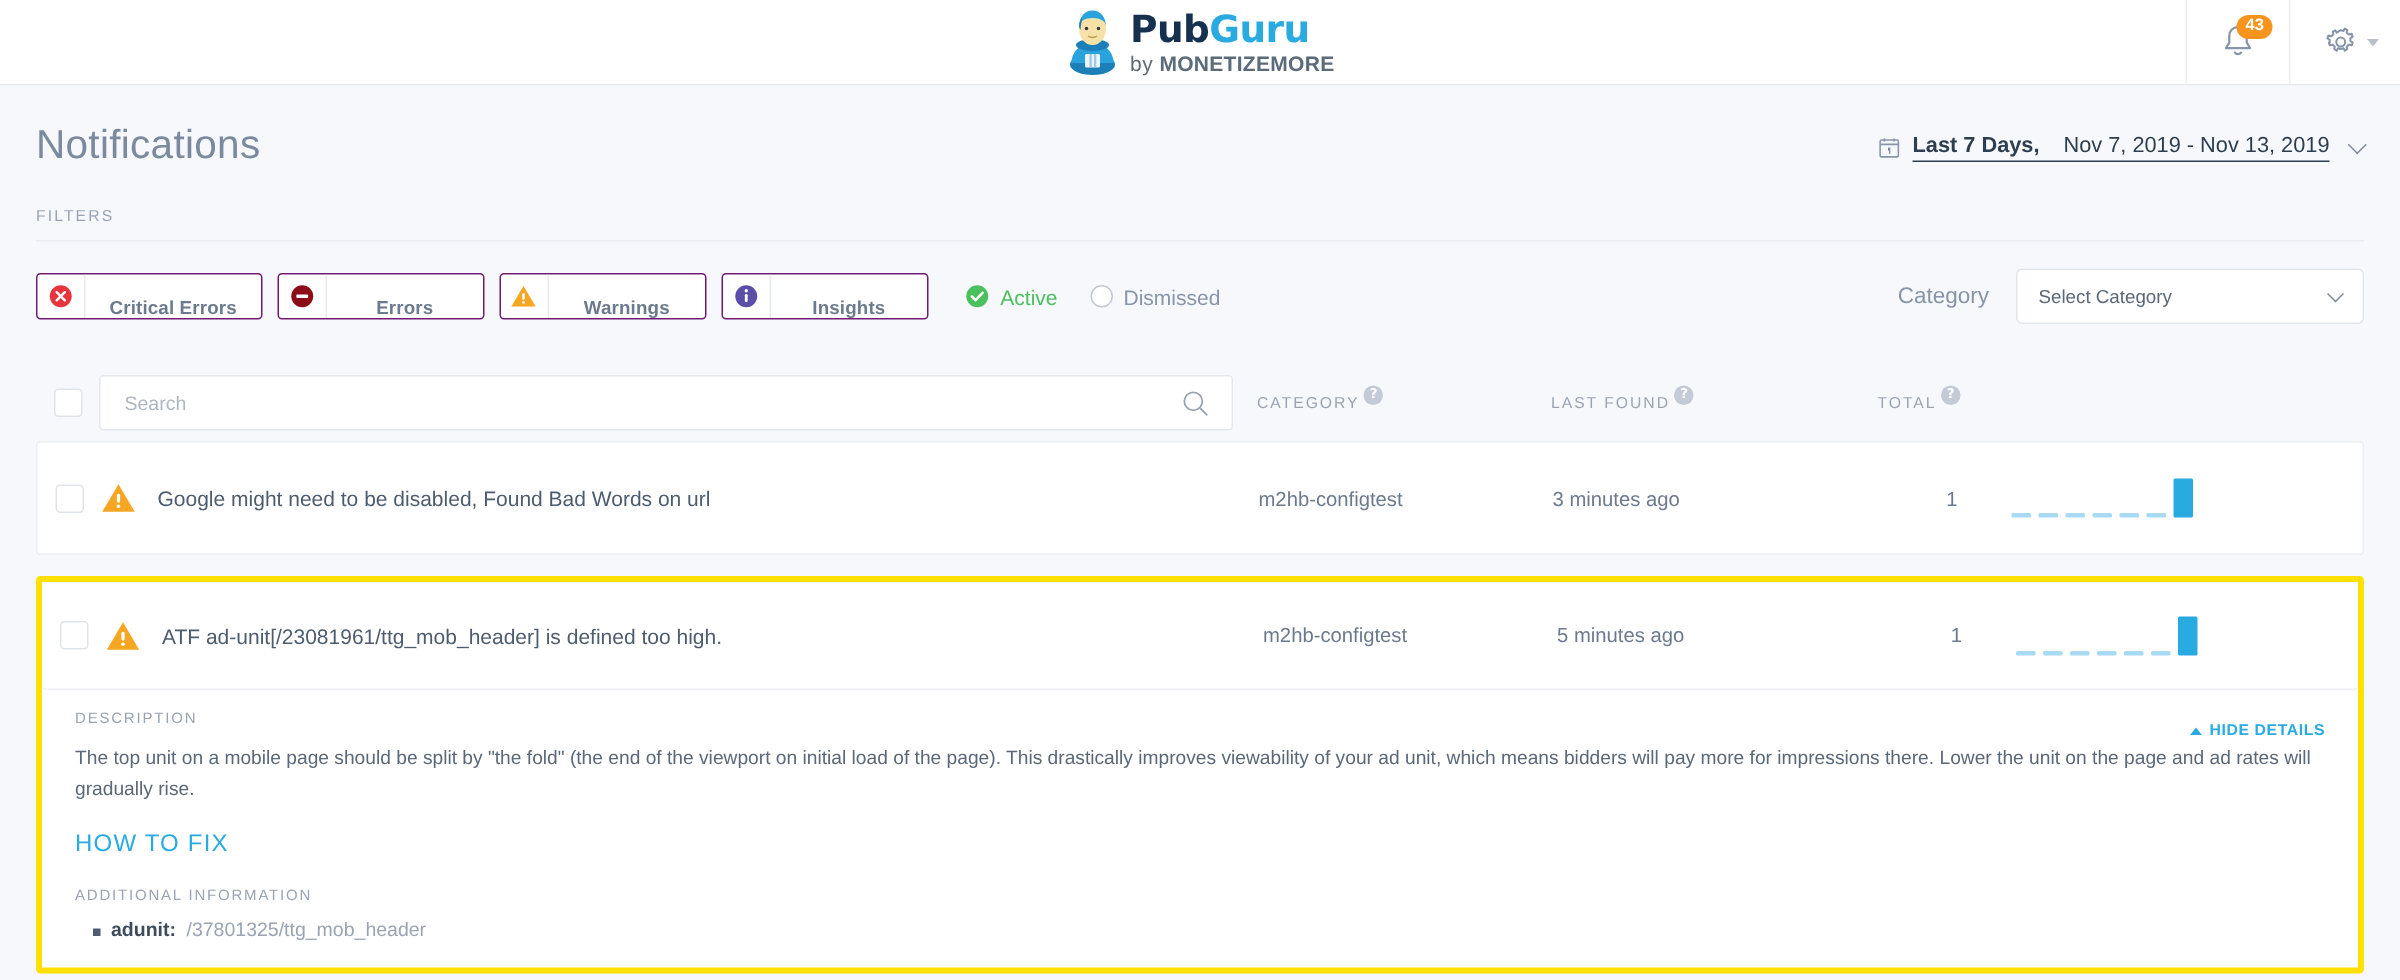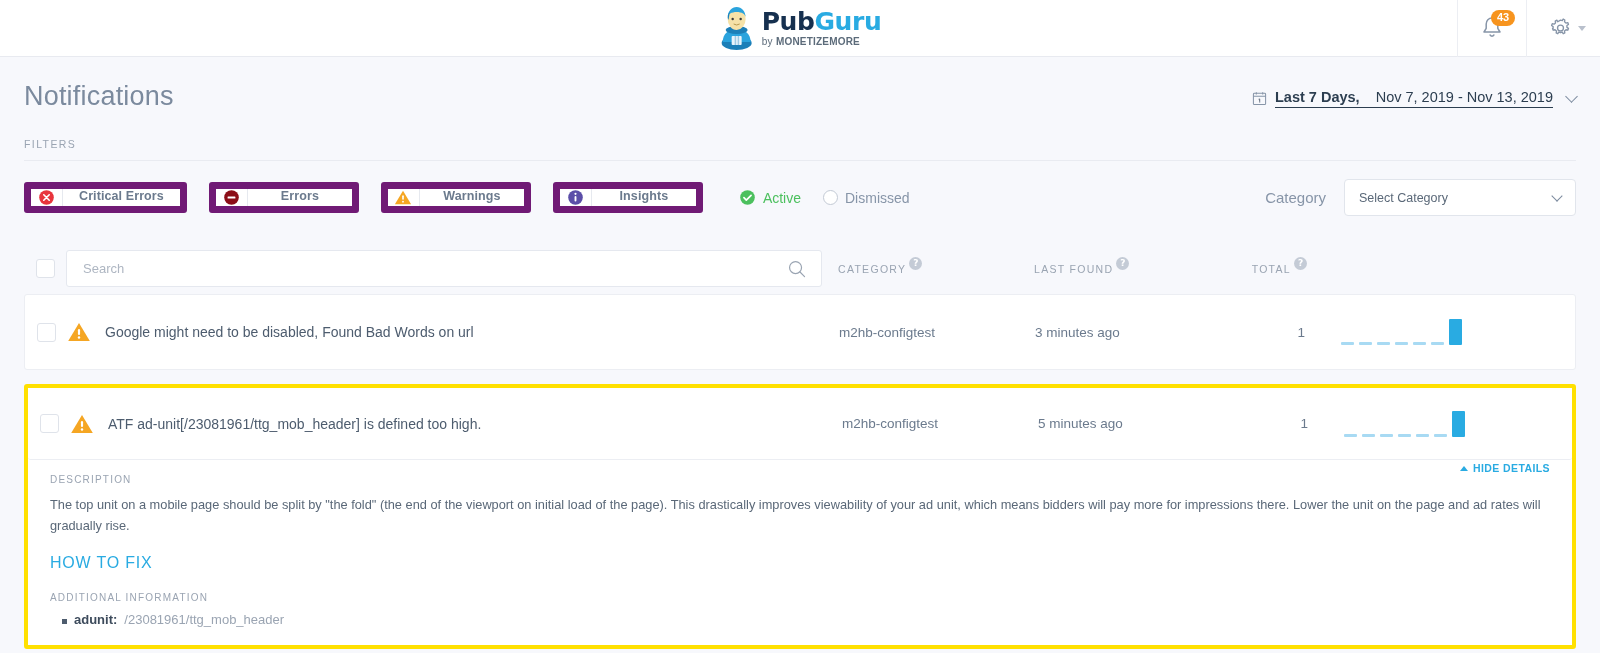--- a/index.html
+++ b/index.html
@@ -23,21 +23,21 @@
   }
   .guru-icon { width: 36px; height: 44px; flex: 0 0 auto; }
   .logo-text { display: flex; flex-direction: column; line-height: 1; }
   .logo-main {
     font-size: 25px; font-weight: bold; letter-spacing: -0.4px;
     font-family: "DejaVu Sans", sans-serif;
   }
   .logo-pub { color: #16304f; }
   .logo-guru { color: #29abe2; }
   .logo-sub {
-    font-size: 10px; color: #5c6b7a; letter-spacing: 0.3px;
+    font-size: 14px; color: #5c6b7a; letter-spacing: 0.3px;
     margin-top: 3px; font-family: "Liberation Sans", sans-serif;
   }
   .logo-sub b { font-weight: bold; letter-spacing: 0.2px; }
 
   .topbar-right {
     margin-left: auto; display: flex; align-items: stretch; height: 57px;
   }
   .tb-cell {
     display: flex; align-items: center; justify-content: center;
     padding: 0 22px; border-left: 1px solid #eceef3; position: relative;
@@ -81,23 +81,23 @@
   
   .filters-label {
     margin: 26px 0 0 24px; font-size: 10.5px; color: #9aa4b2;
     letter-spacing: 1.4px;
   }
   .filters-rule { margin: 10px 24px 0 24px; border-top: 1px solid #e9ebf1; }
   .filters-row {
     display: flex; align-items: center; padding: 18px 24px 0 24px;
   }
   .fbtn {
-    display: flex; align-items: flex-start; background: #fff;
-    border: 7px solid #701a75; border-radius: 3px; height: 31px;
-    margin-right: 22px; overflow: hidden;
+    display: flex; align-items: flex-end; background: #fff;
+    border: 1px solid #701a75; border-radius: 3px; height: 31px;
+    margin-right: 10px; overflow: hidden;
   }
   .fbtn-icon {
     width: 32px; height: 100%; display: flex; align-items: center;
     justify-content: center; border-right: 1px solid #e6e9ef;
   }
   .fbtn-label {
     font-size: 12.5px; color: #6b7a8d; font-weight: bold;
     padding: 0 16px; min-width: 104px; text-align: center;
     letter-spacing: 0.1px;
   }
@@ -167,21 +167,21 @@
   .bar { width: 13px; height: 26px; background: #29abe2; border-radius: 1px; }
 
   
   .highlight {
     border: 4px solid #ffe000; border-radius: 3px; background: #fff;
     margin-bottom: 14px;
   }
   .highlight .row { border: none; border-bottom: 1px solid #eceef3; margin: 0; height: 72px; }
   .details { padding: 14px 22px 18px 22px; position: relative; }
   .hide-details {
-    position: absolute; right: 22px; top: 2px; font-size: 10.5px;
+    position: absolute; right: 22px; top: 21px; font-size: 10.5px;
     color: #29abe2; font-weight: bold; letter-spacing: 0.4px;
     display: flex; align-items: center; gap: 5px;
   }
   .caret-up {
     width: 0; height: 0; border-left: 4px solid transparent;
     border-right: 4px solid transparent; border-bottom: 5px solid #29abe2;
   }
   .sec-label {
     font-size: 10px; color: #9aa4b2; letter-spacing: 1.2px; margin-bottom: 9px;
   }
@@ -434,19 +434,19 @@
       <div class="sec-label">DESCRIPTION</div>
       <div class="desc-text">The top unit on a mobile page should be split by "the fold" (the end of the viewport on initial load of the page). This drastically improves viewability of your ad unit, which means bidders will pay more for impressions there. Lower the unit on the page and ad rates will gradually rise.</div>
 
       <a class="howtofix">HOW TO FIX</a>
 
       <div class="sec-label">ADDITIONAL INFORMATION</div>
       <ul class="addinfo-list">
         <li>
           <span class="bullet-sq"></span>
           <span class="ai-key">adunit:</span>
-          <span class="ai-val">/23081961/ttg_mob_header</span>
+          <span class="ai-val">/37801325/ttg_mob_header</span>
         </li>
       </ul>
     </div>
   </div>
 
 </div>
 
 </body></html>

